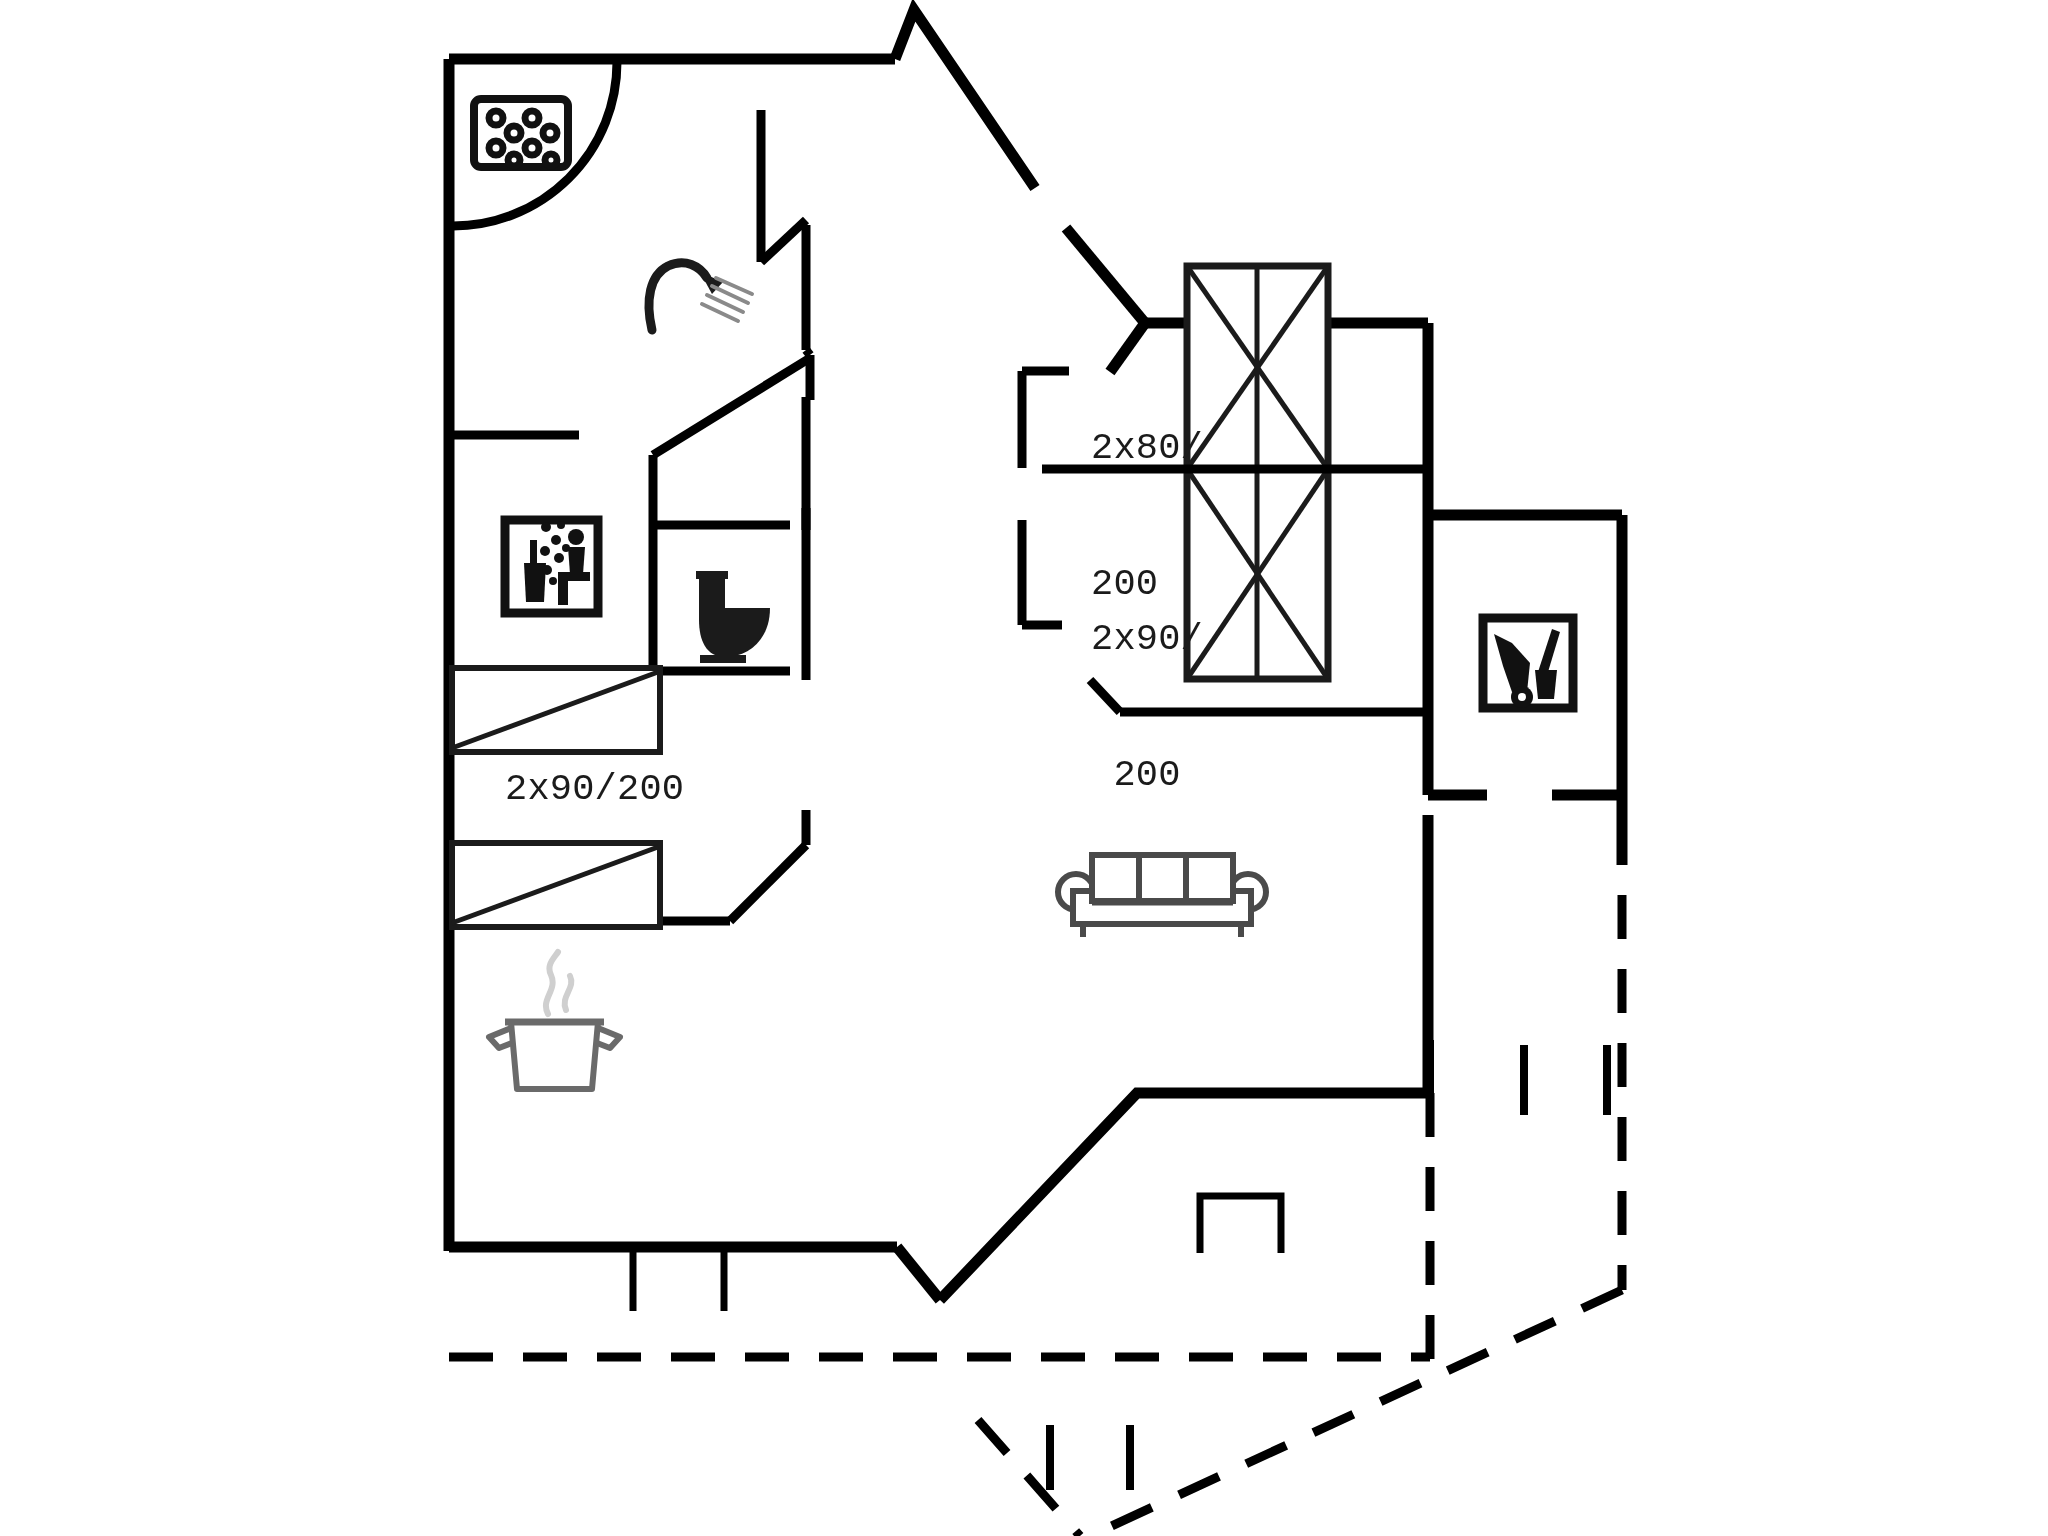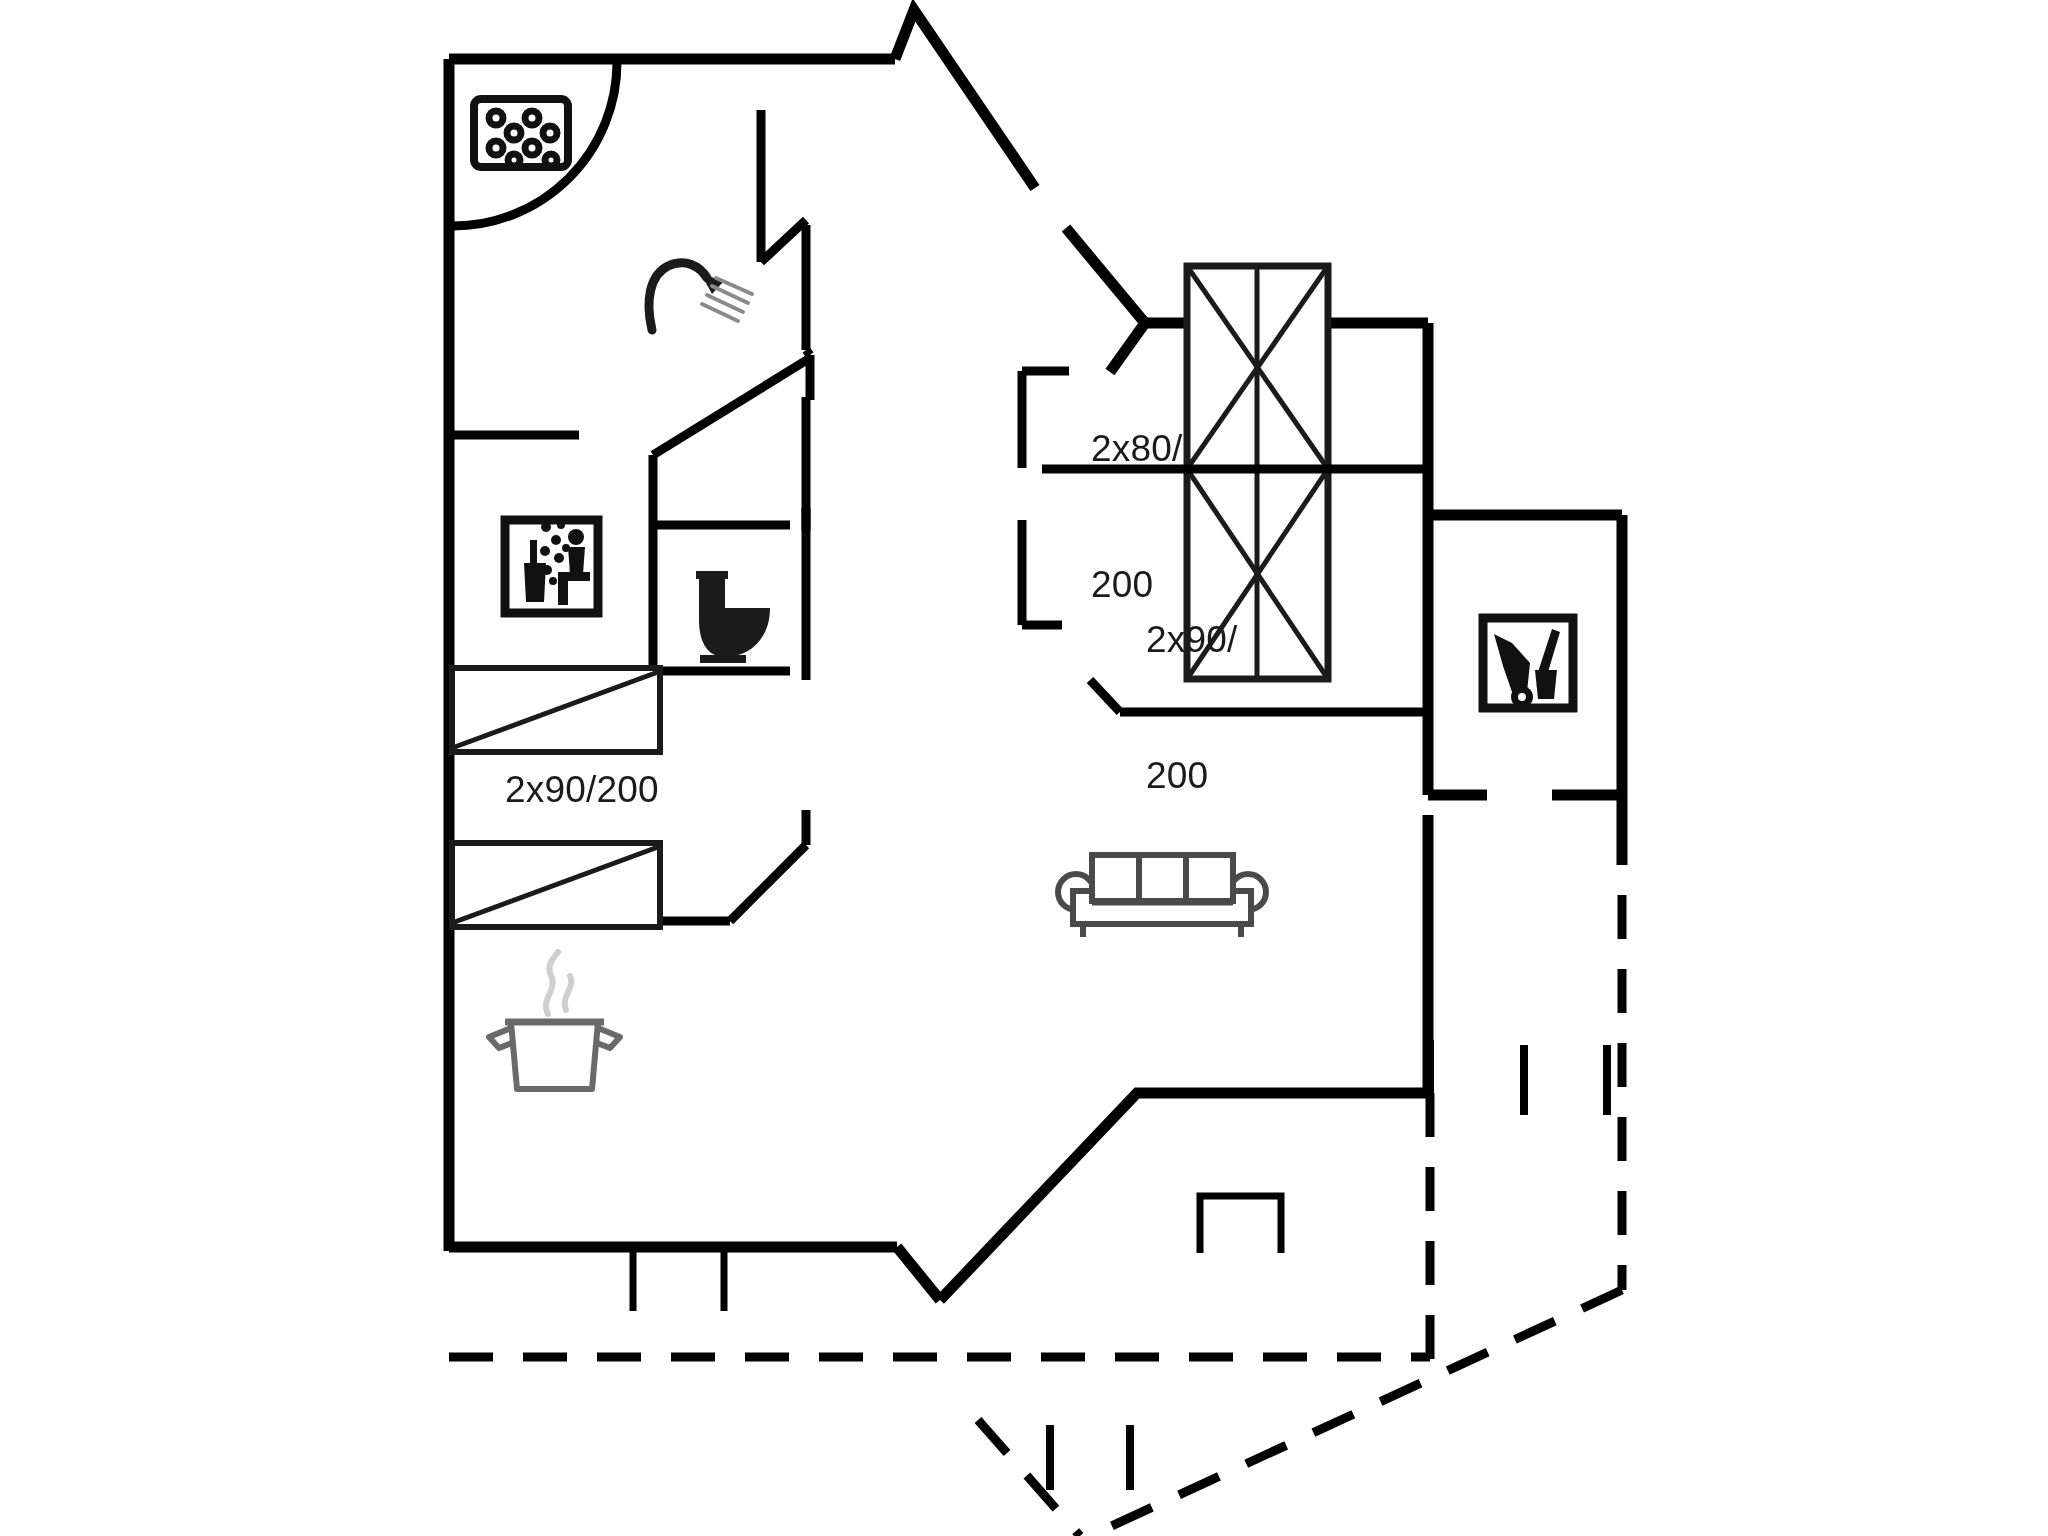--- a/index.html
+++ b/index.html
@@ -9,25 +9,25 @@
   }
   #plan-root{position:relative;width:2048px;height:1536px;background:#fff;}
   svg#floorplan{position:absolute;left:0;top:0;width:2048px;height:1536px;display:block;}
   .lbl{
     position:absolute;
     color:#1b1b1b;
     font-size:37px;
     line-height:1.22;
     letter-spacing:0.2px;
     white-space:pre;
-    font-family:Liberation Sans, sans-serif;
+    font-family:Liberation Mono, monospace;
   }
   #label-bedroom-left{left:476px;top:767px;margin-left:29px;}
   #label-bunk-upper{left:1091px;top:336px;}
-  #label-bunk-lower{left:1146px;top:527px;}
+  #label-bunk-lower{left:1091px;top:527px;text-align:center;}
 </style>
 </head>
 <body>
 
 <div id="plan-root">
 
   <svg id="floorplan" viewBox="0 0 2048 1536" xmlns="http://www.w3.org/2000/svg">
     <rect x="0" y="0" width="2048" height="1536" fill="#ffffff"></rect>
 
     <g fill="none" stroke="#000000" stroke-width="11" stroke-linecap="butt" stroke-linejoin="miter">

